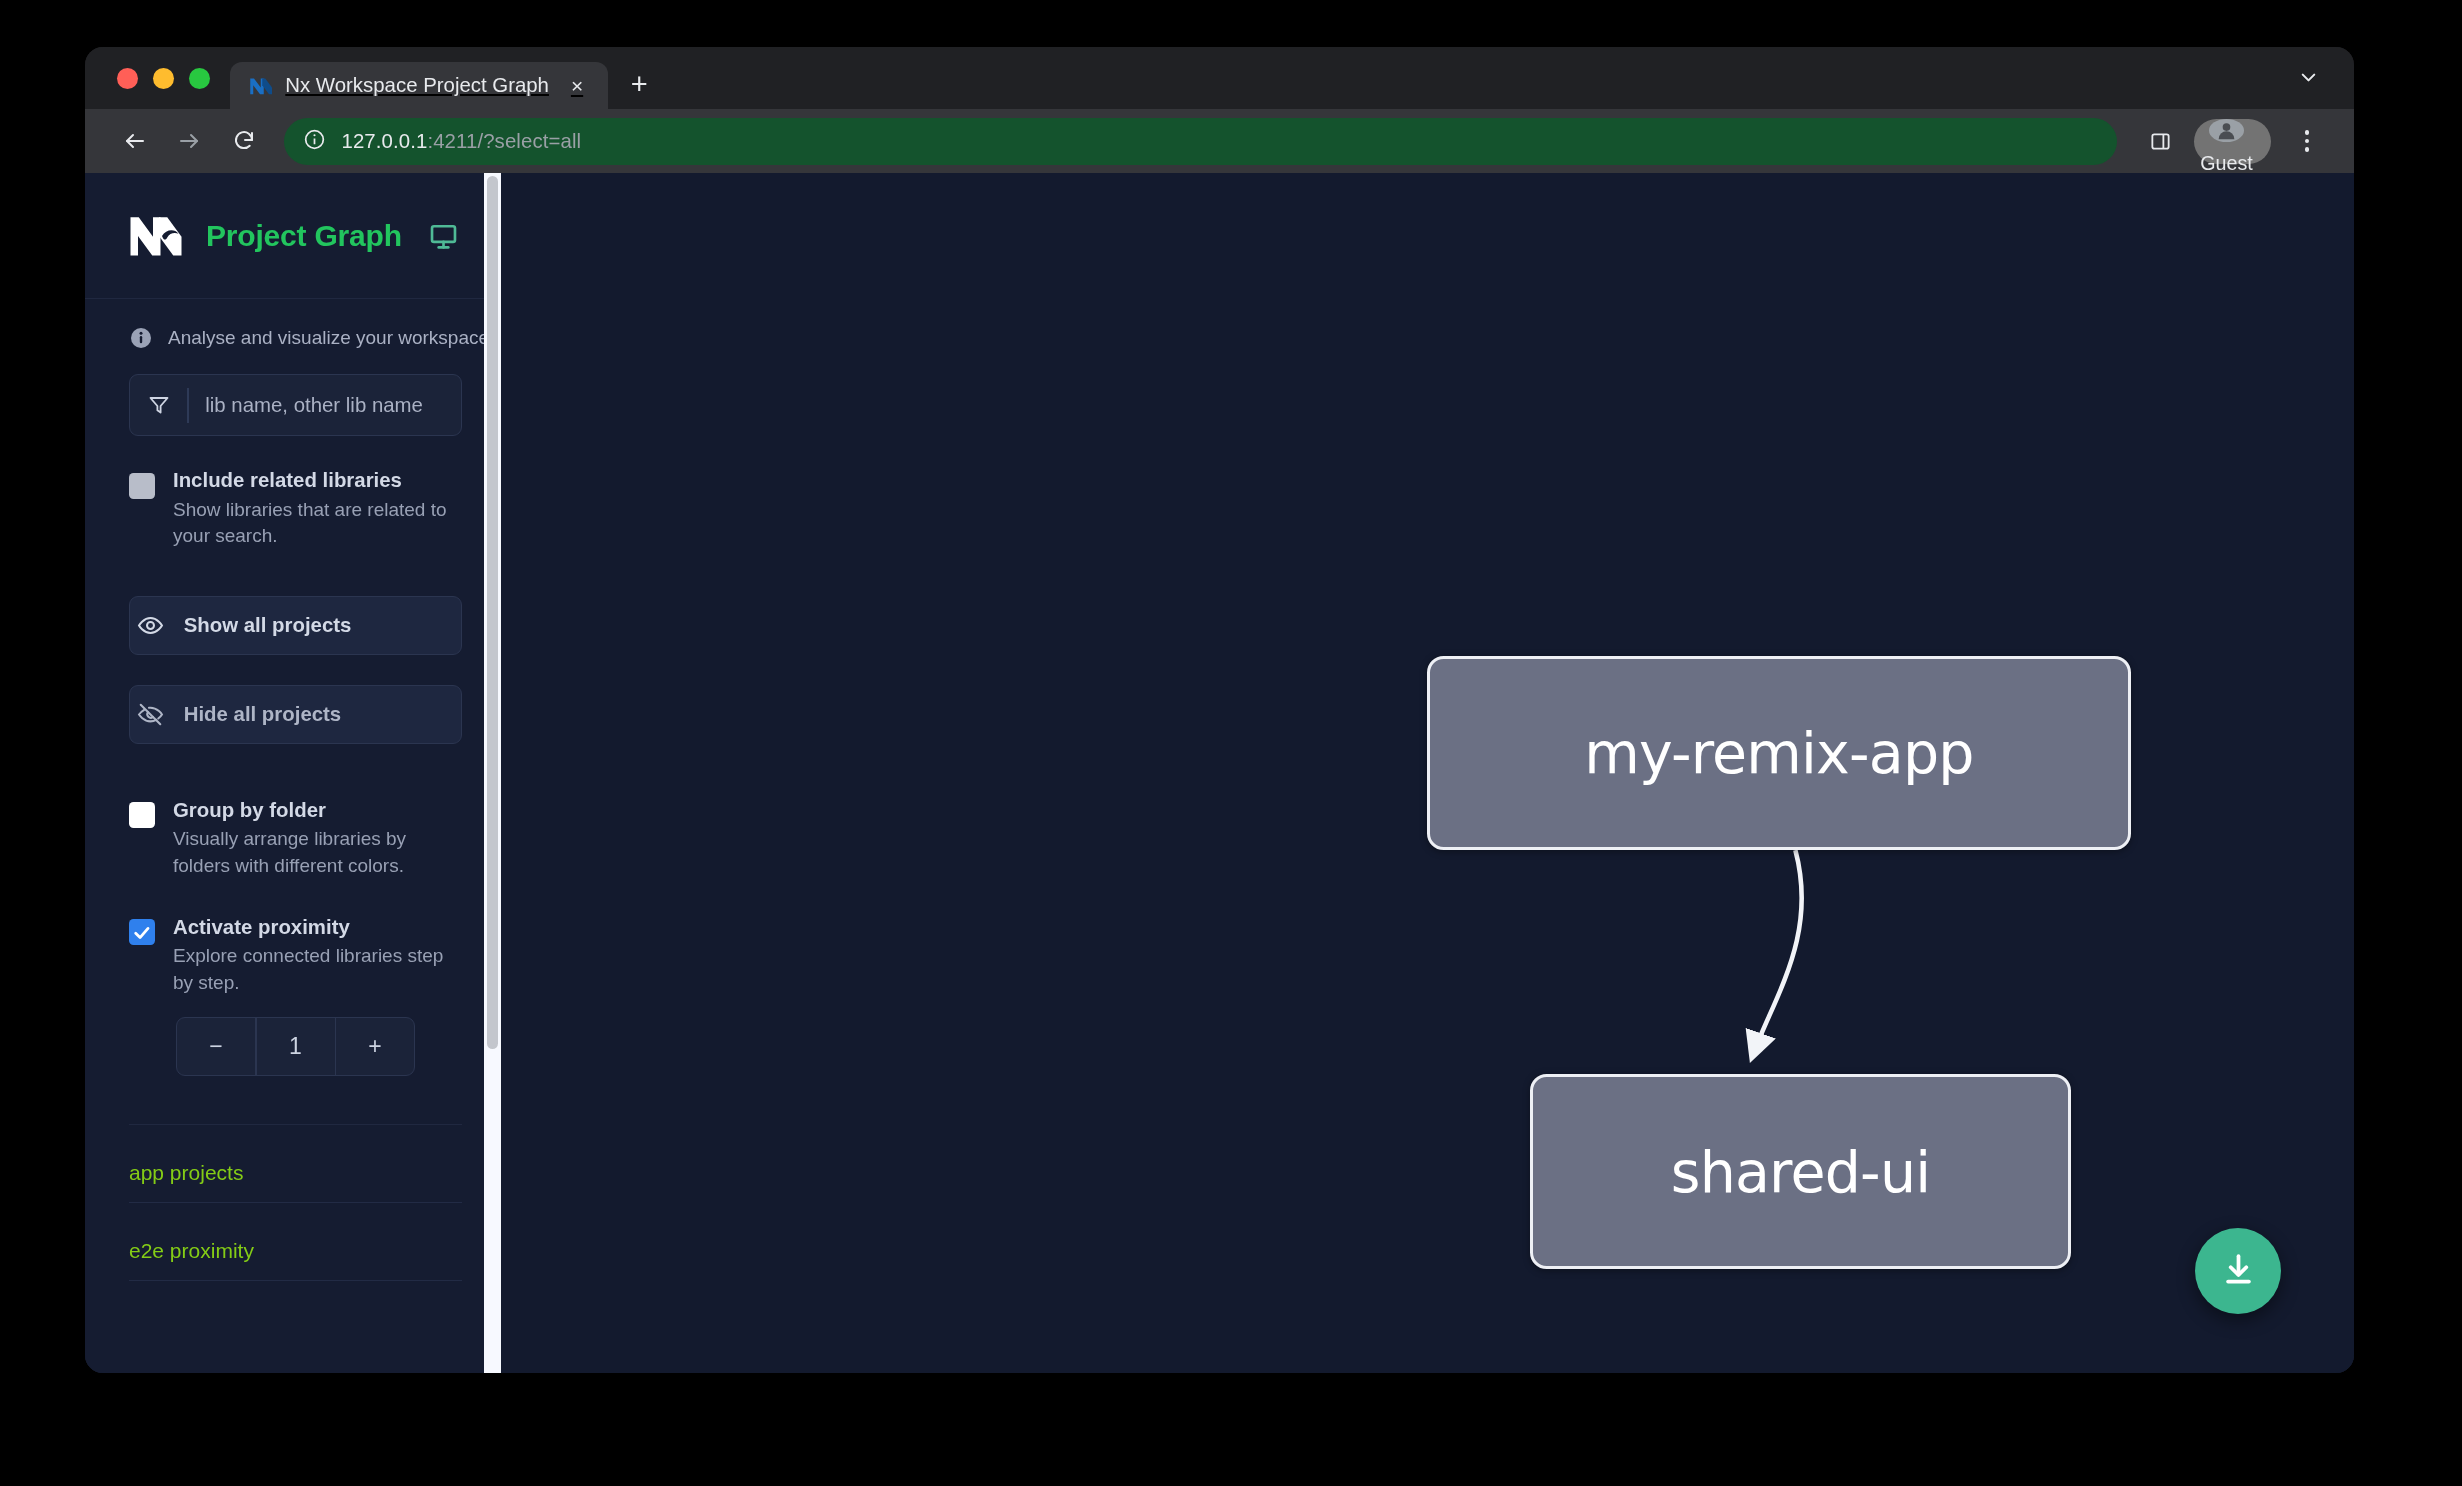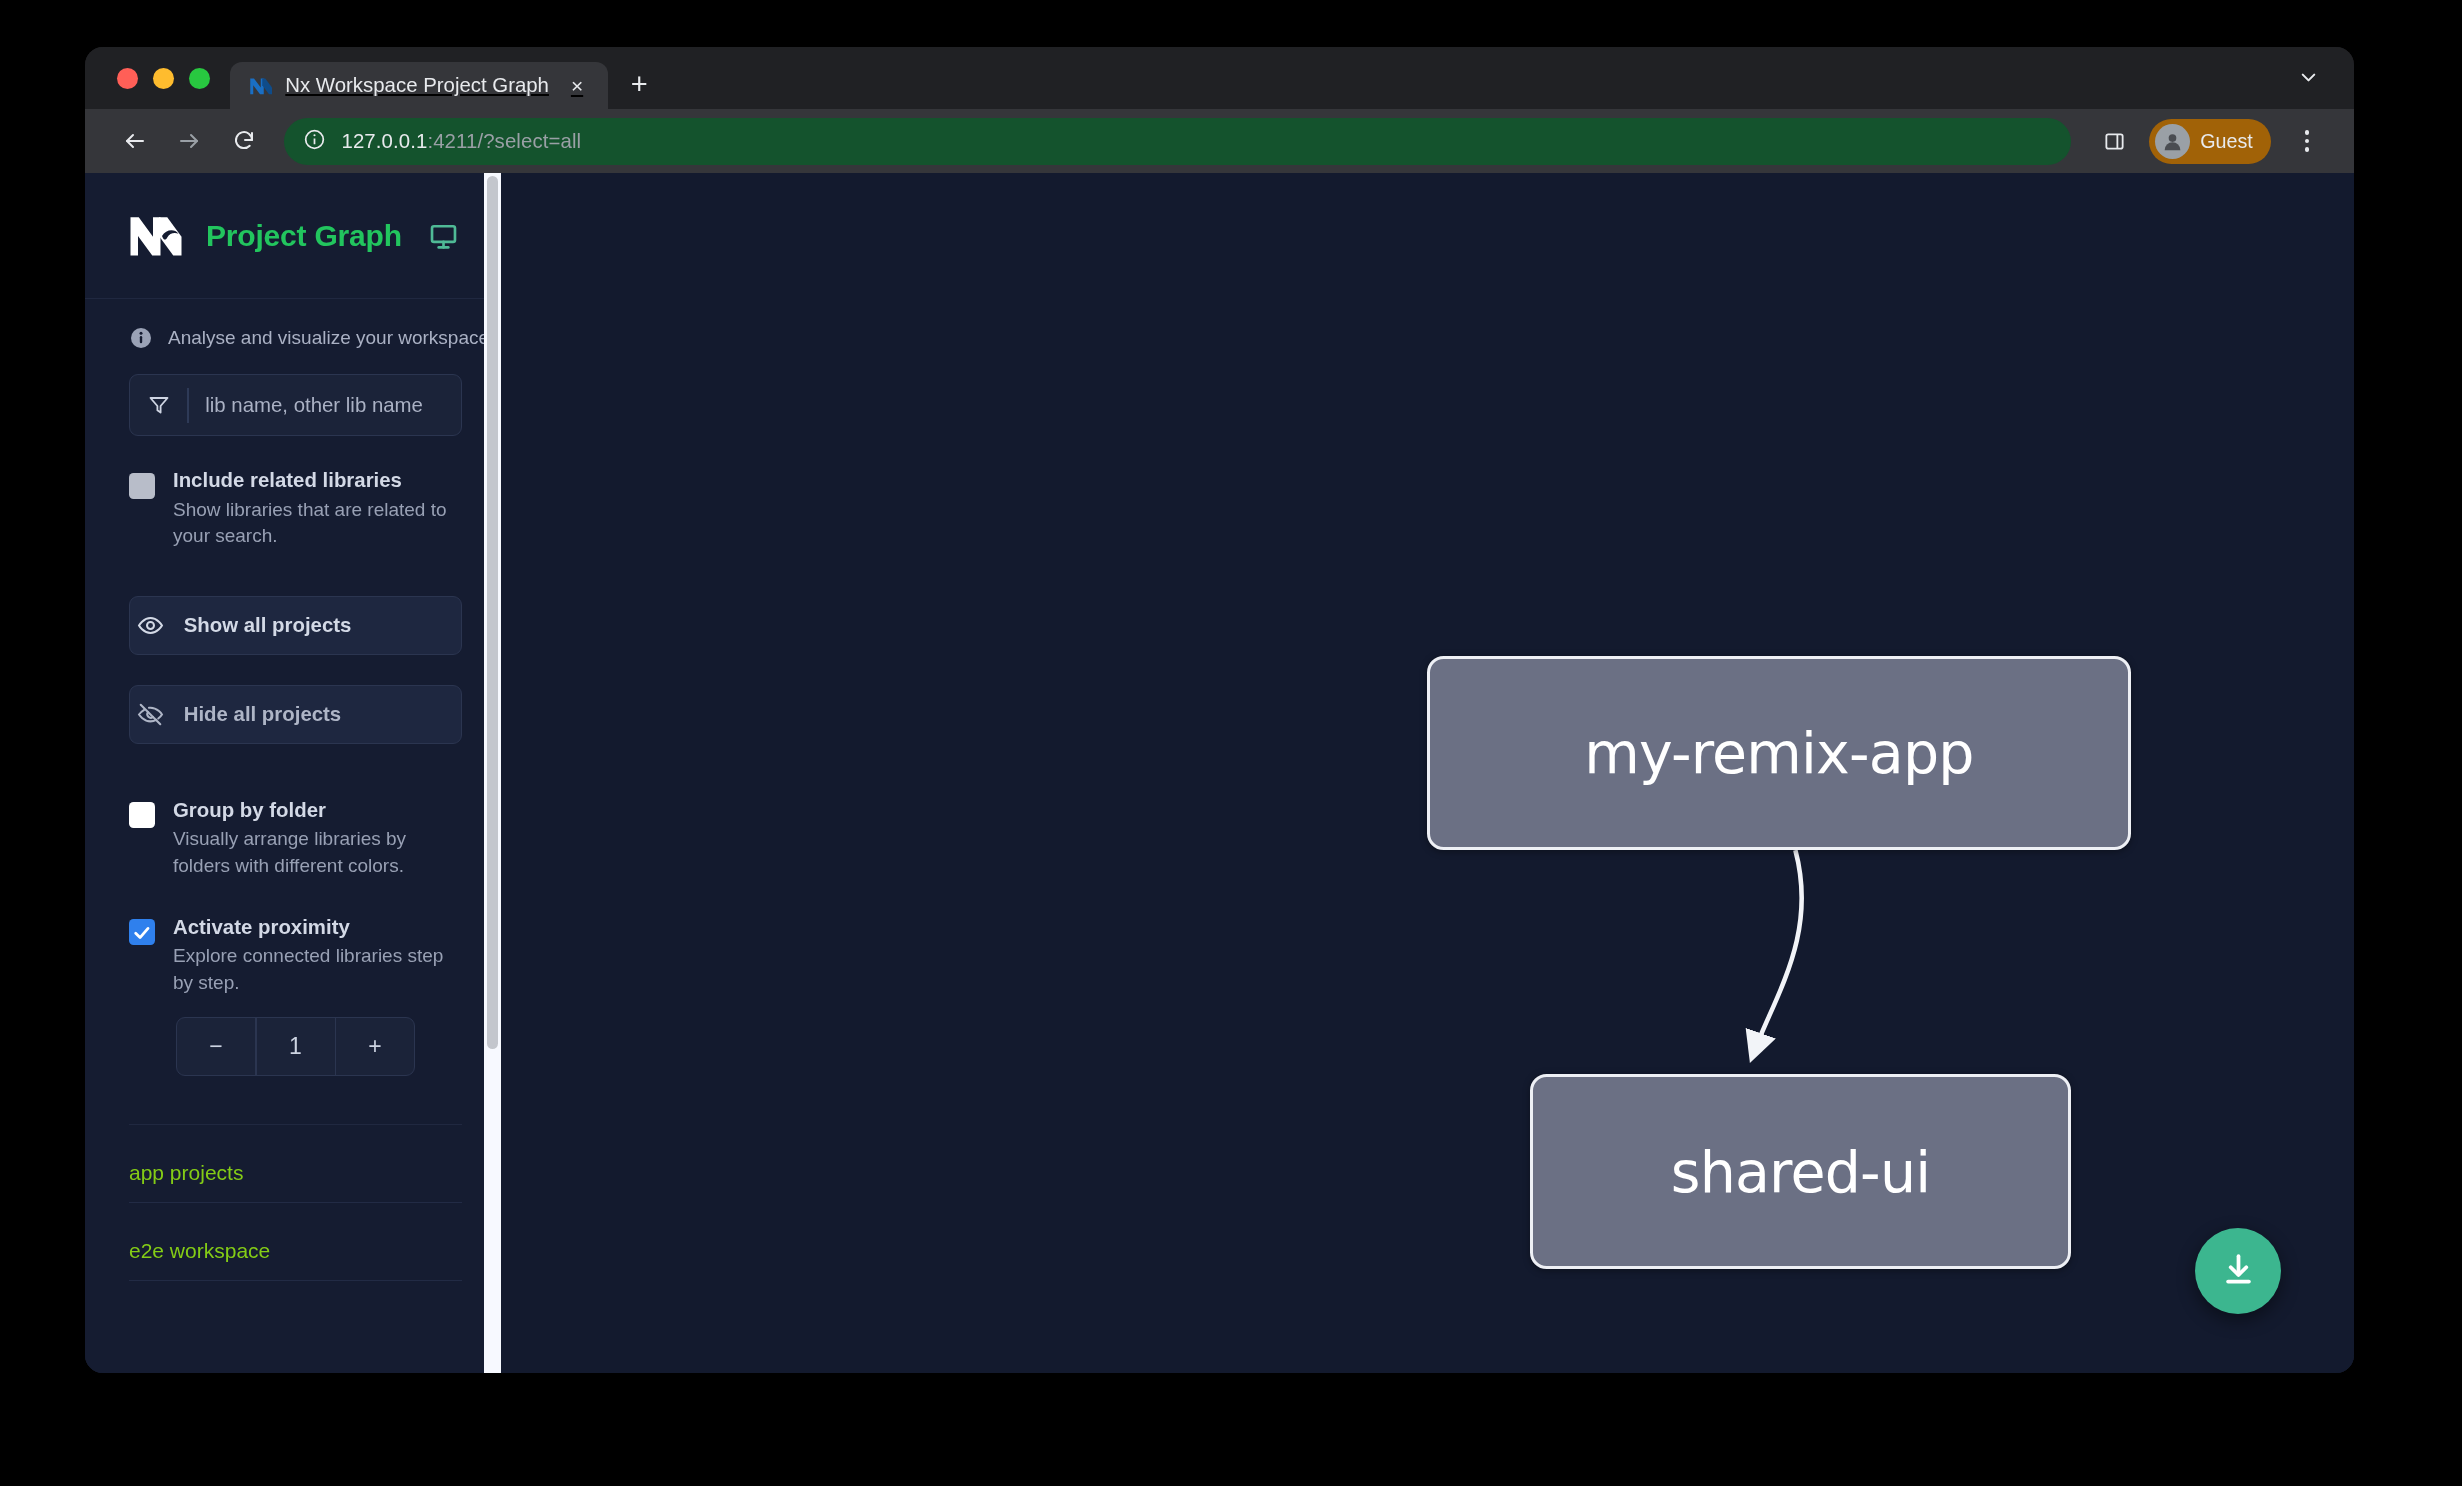--- a/index.html
+++ b/index.html
@@ -104,26 +104,27 @@
   }
   .url { font-size:20.4px; color:#e8eaed; letter-spacing:0.1px; white-space:nowrap; }
   .url .dim { color:#9aa0a6; }
   .tb-icon {
     width:44px; height:44px;
     display:flex; align-items:center; justify-content:center;
     color:#e8eaed; flex:none;
   }
   .profile-pill {
     height:45px;
-    background:#a16207;
+    background:#737373;
     border-radius:23px;
     display:flex; align-items:center;
     gap:10.6px;
     padding:0 18px 0 6px;
     margin-left:4.5px;
+    flex-direction:column;
   }
   .avatar {
     width:35px; height:35px; border-radius:50%;
     background:#9aa0a6;
     display:flex; align-items:center; justify-content:center;
   }
   .profile-name { color:#e8eaed; font-size:19.7px; }
   .kebab {
     width:42px; height:42px;
     display:flex; flex-direction:column; align-items:center; justify-content:center;
@@ -506,21 +507,21 @@
             <div>1</div>
             <span class="sep"></span>
             <div>+</div>
           </div>
 
           <div class="sb-divider"></div>
         </div>
 
         <div class="sb-sections">
           <div class="sec-head">app projects</div>
-          <div class="sec-head">e2e workspace</div>
+          <div class="sec-head">e2e proximity</div>
         </div>
       </div>
 
       <div class="sb-scrollbar">
         <div class="sb-thumb"></div>
       </div>
     </div>
 
     <div class="canvas">
 

